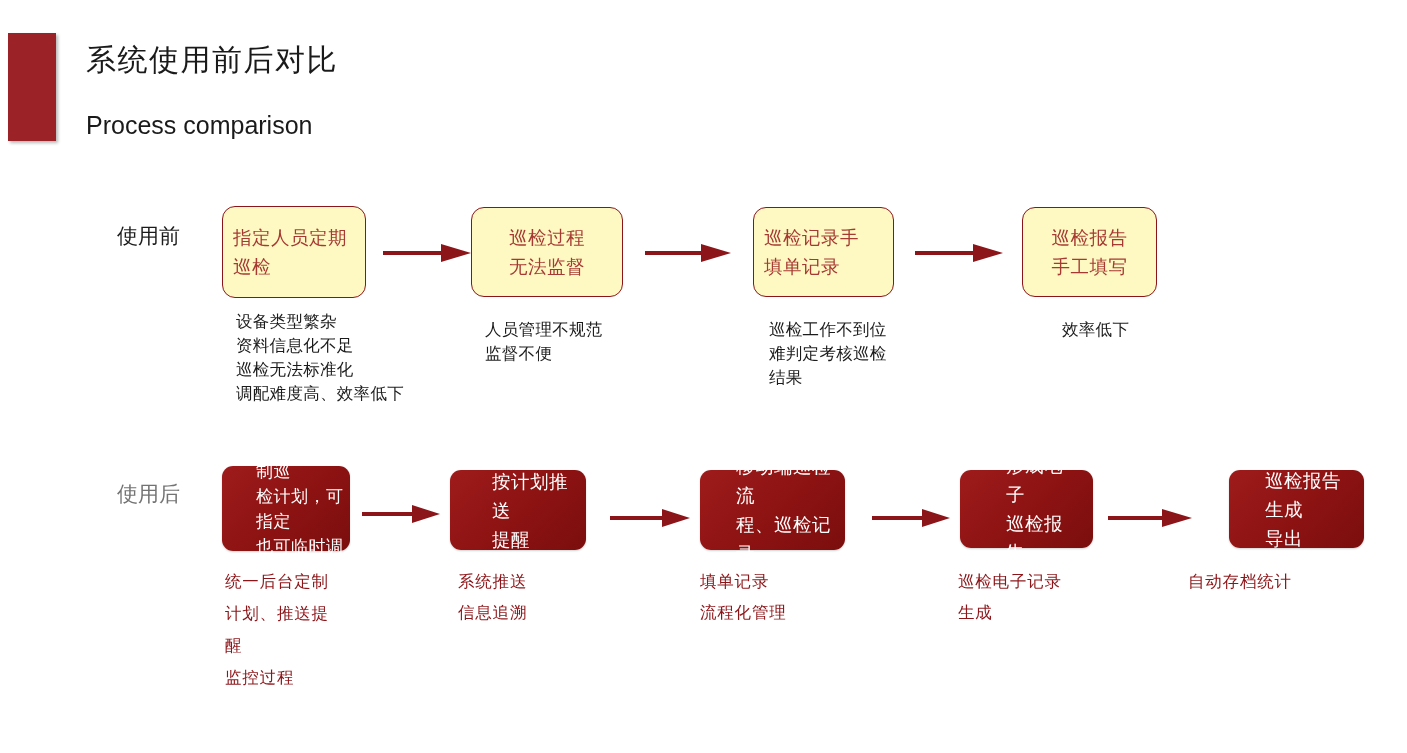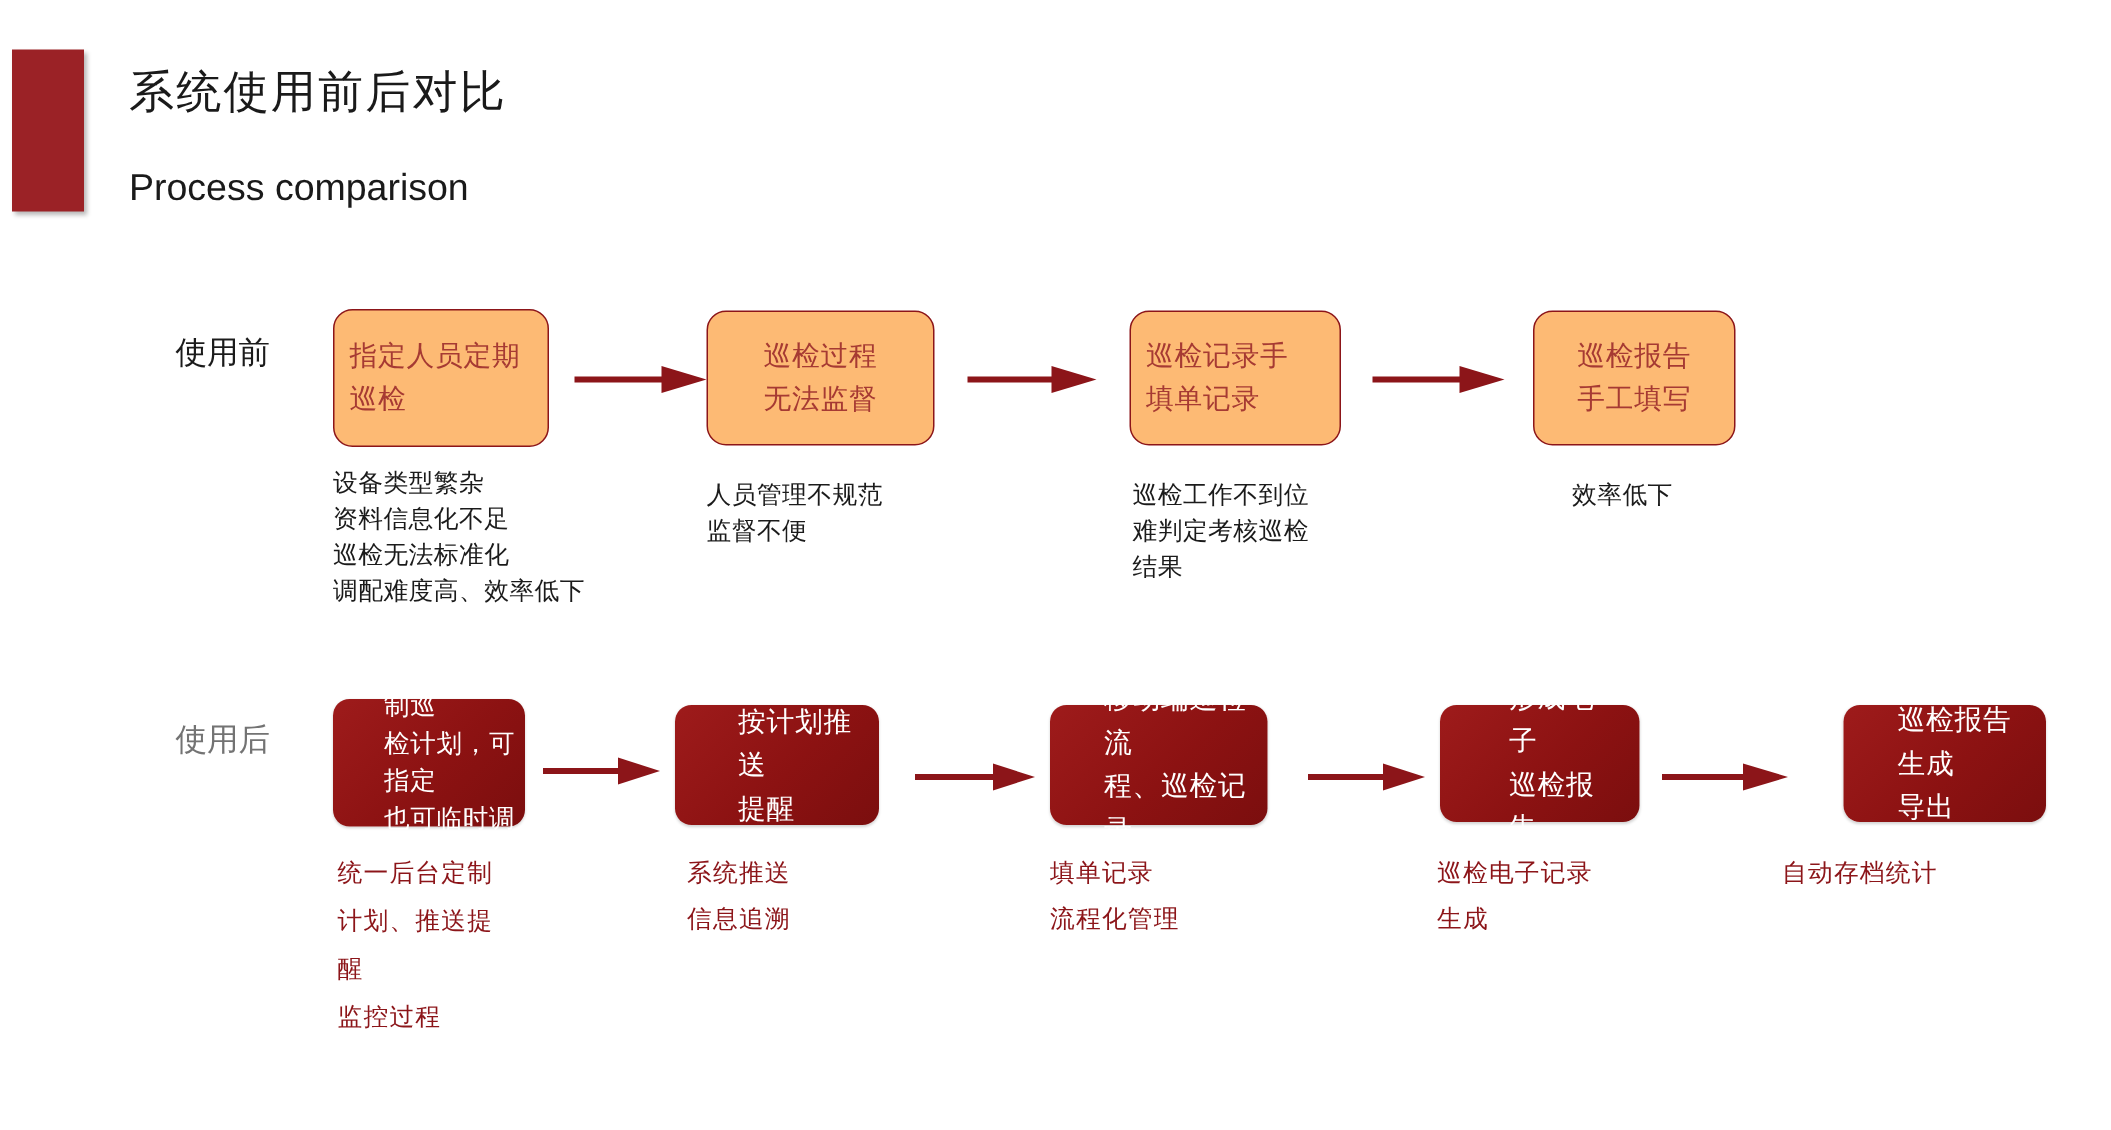--- a/index.html
+++ b/index.html
@@ -29,21 +29,21 @@
   }
   #title-zh {
     position: absolute;
     left: 86px;
     top: 42px;
     font-size: 30px;
     line-height: 40px;
     color: #1a1a1a;
     letter-spacing: 1.5px;
     white-space: nowrap;
-    font-family: Liberation Serif, serif;
+    font-family: Liberation Mono, monospace;
   }
   #title-en {
     position: absolute;
     left: 86px;
     top: 108px;
     font-size: 25px;
     line-height: 34px;
     color: #1a1a1a;
     white-space: nowrap;
     font-family: "Liberation Sans", sans-serif;
@@ -83,21 +83,21 @@
     padding: 0 10px;
     font-size: 18.5px;
     line-height: 29px;
     letter-spacing: 0.5px;
     white-space: pre-line;
     font-family: "DejaVu Serif", "Liberation Serif", serif;
   }
 
   
   .flow-box.outline {
-    background: #fdba74;
+    background: #fef9c3;
     border: 1.6px solid #8C1519;
     border-radius: 13px;
   }
   .flow-box.outline .box-text {
     color: #A63A33;
   }
 
   
   .flow-box.filled {
     background: linear-gradient(135deg, #9E1B1B 0%, #8C1212 55%, #7B0E0E 100%);
@@ -114,20 +114,21 @@
   .caption {
     position: absolute;
     white-space: pre-line;
     font-family: "DejaVu Serif", "Liberation Serif", serif;
   }
   .caption.before {
     font-size: 16.5px;
     line-height: 24px;
     color: #1b1b1b;
     letter-spacing: 0.3px;
+    margin-left: 14px;
   }
   .caption.after {
     font-size: 16.5px;
     line-height: 32px;
     color: #8C1519;
     letter-spacing: 0.8px;
   }
   .caption.center { text-align: left; }
 
   

